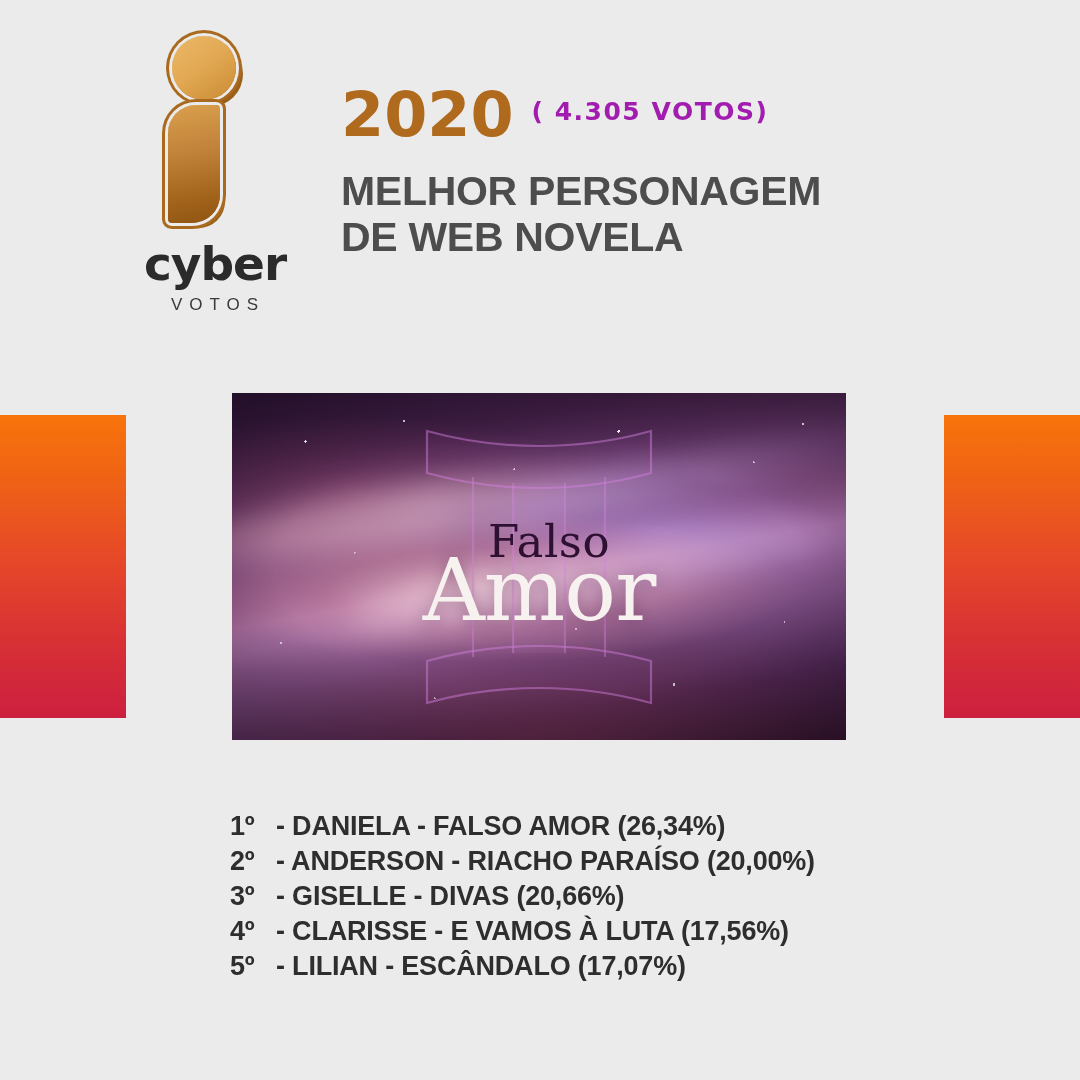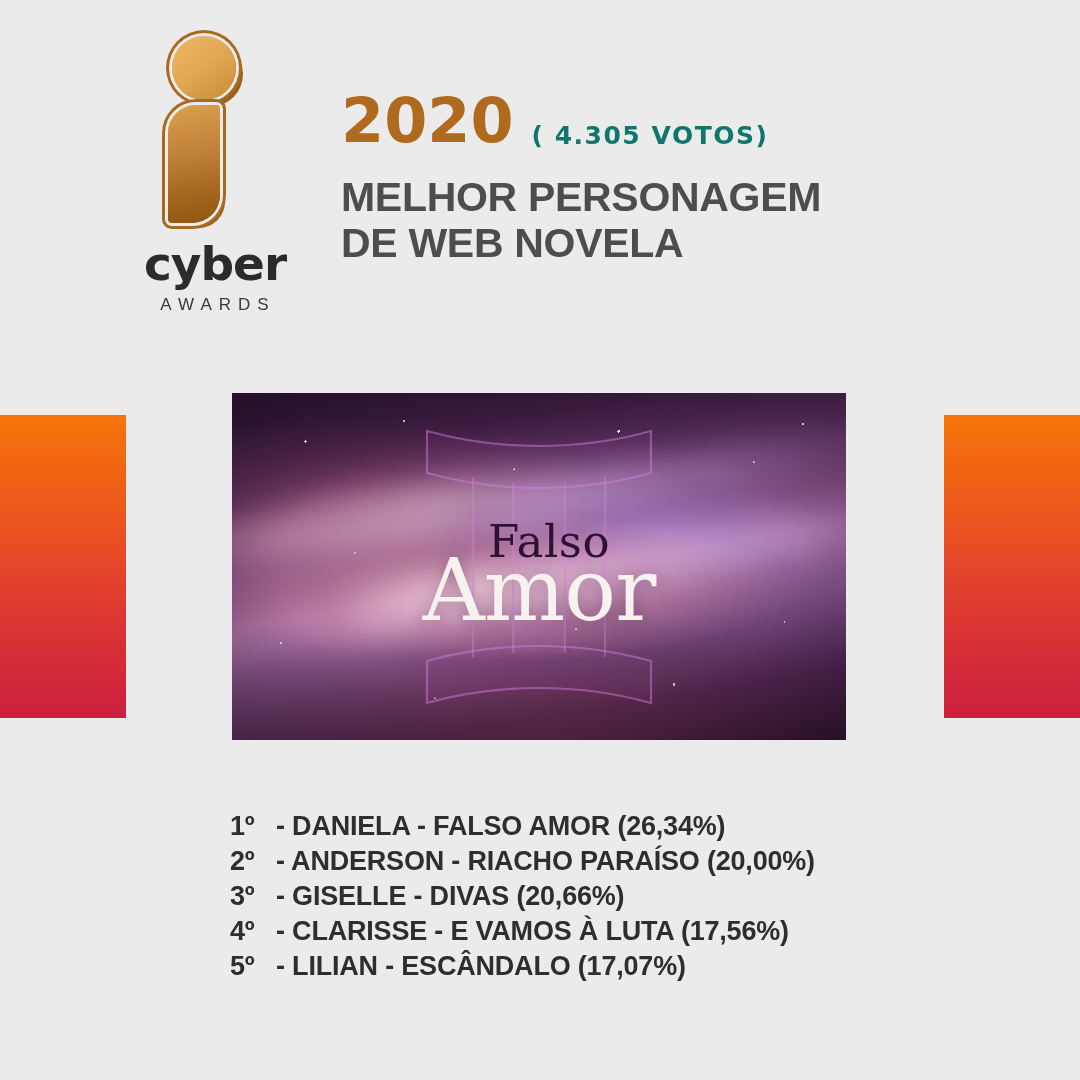--- a/index.html
+++ b/index.html
@@ -103,39 +103,38 @@
 
   
   #headline {
     position: absolute;
     left: 341px;
     top: 84px;
     width: 660px;
   }
   #year-row {
     display: flex;
-    align-items: flex-end;
+    align-items: center;
     gap: 18px;
     height: 62px;
-    margin-top: 6px;
   }
   #year {
     font-family: "DejaVu Sans", sans-serif;
     font-weight: bold;
     font-size: 62px;
     letter-spacing: 0px;
     color: #b06a1e;
     line-height: 1;
   }
   #votes {
     font-family: "DejaVu Sans", sans-serif;
     font-weight: bold;
     font-size: 25px;
     letter-spacing: 1.5px;
-    color: #0f766e;
+    color: #a21caf;
     line-height: 1;
     position: relative;
     top: -4px;
   }
   #category {
     margin-top: 22px;
     font-family: "Liberation Sans", sans-serif;
     font-weight: bold;
     font-size: 41px;
     line-height: 1.13;
@@ -280,21 +279,21 @@
 
   <div id="logo-block">
     <div id="logo-mark">
       <div class="logo-dot-shadow"></div>
       <div class="logo-dot"></div>
       <div class="logo-stem-shadow"></div>
       <div class="logo-stem"></div>
     </div>
     <div id="logo-wordmark">
       <div id="logo-word-cyber">cyber</div>
-      <div id="logo-word-awards">AWARDS</div>
+      <div id="logo-word-awards">VOTOS</div>
     </div>
   </div>
 
   <div id="headline">
     <div id="year-row">
       <span id="year">2020</span>
       <span id="votes">( 4.305  VOTOS)</span>
     </div>
     <div id="category">MELHOR PERSONAGEM
 DE WEB NOVELA</div>

